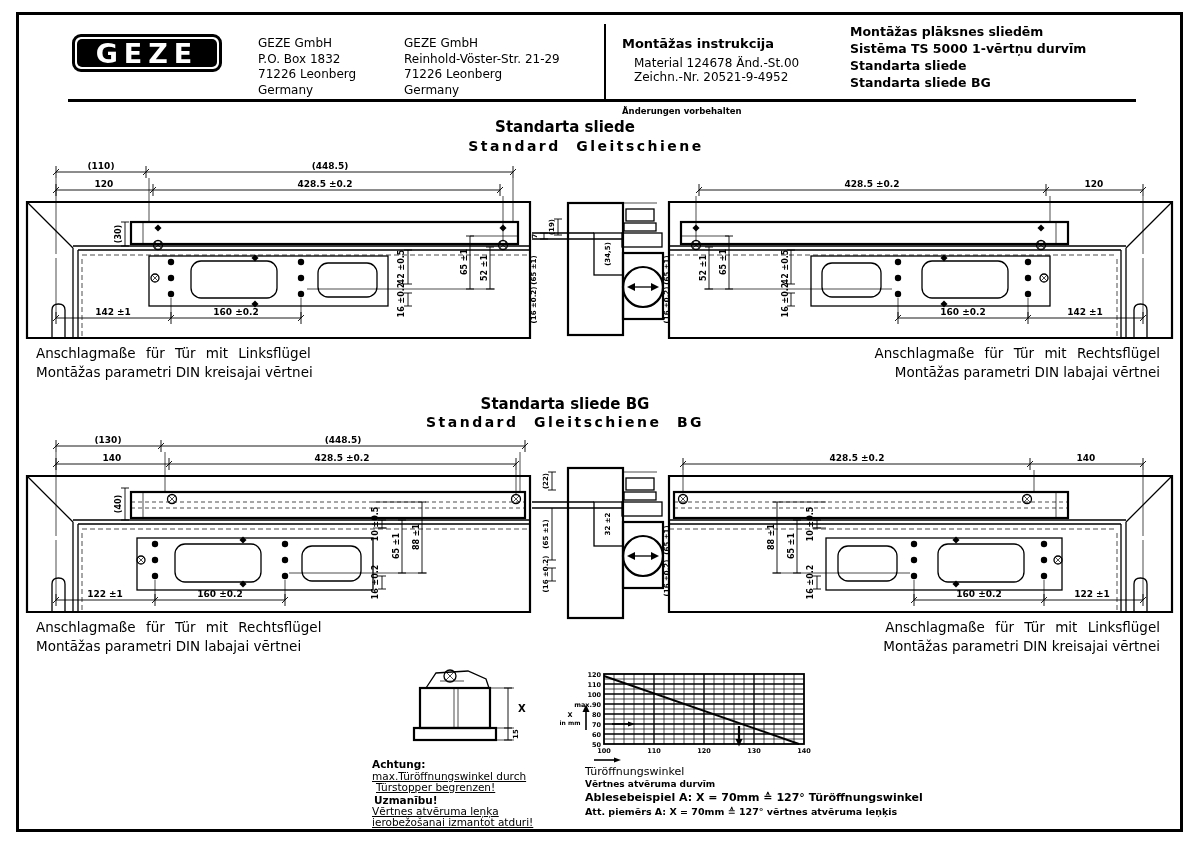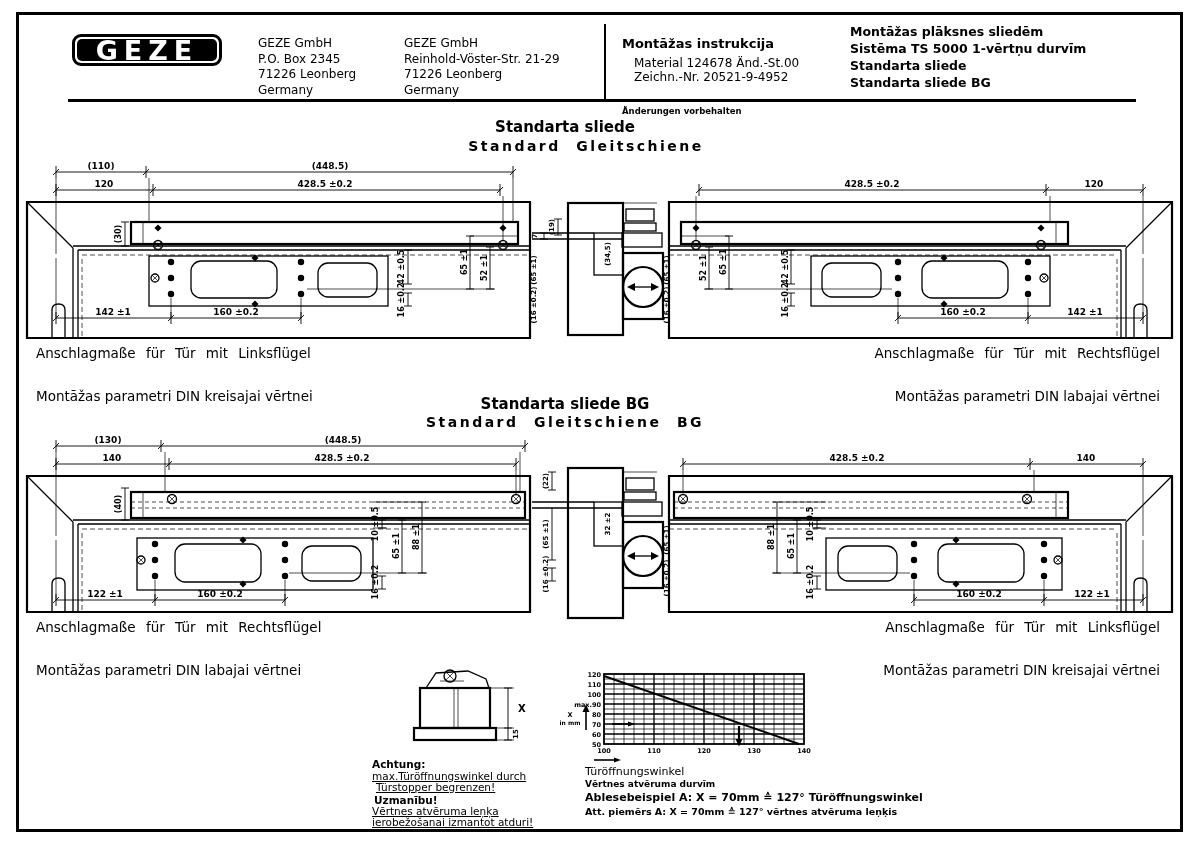--- a/index.html
+++ b/index.html
@@ -1,35 +1,35 @@
 <!DOCTYPE html>
 <html><head>
 <meta charset="utf-8">
 <style>
   html,body{margin:0;padding:0;background:#e8e8e8;}
   .sheet{position:relative;width:1196px;height:845px;background:#ffffff;
          font-family:"DejaVu Sans",sans-serif;color:#000;overflow:hidden;}
   .abs{position:absolute;}
   .border-frame{left:16px;top:12px;width:1161px;height:814px;border:3px solid #000;}
   
-  .logo-outer{left:72px;top:34px;width:150px;height:32px;border:3px solid #000;border-radius:9px;padding:2px;box-sizing:border-box;}
+  .logo-outer{left:72px;top:34px;width:150px;height:38px;border:3px solid #000;border-radius:9px;padding:2px;box-sizing:border-box;}
   .logo-inner{width:100%;height:100%;background:#000;border-radius:5px;color:#fff;display:flex;align-items:center;justify-content:center;
               font-weight:bold;font-size:27px;letter-spacing:6px;font-family:"DejaVu Sans",sans-serif;}
   .addr{font-size:12px;line-height:15.5px;white-space:nowrap;}
   .vline{width:2px;background:#000;}
   .doc-title{font-size:13px;font-weight:bold;white-space:nowrap;}
   .doc-line{font-size:12px;white-space:nowrap;margin-left:12px;}
   .doc-note{font-size:8.5px;font-weight:bold;white-space:nowrap;}
   .product{font-size:12.5px;font-weight:bold;line-height:17px;white-space:nowrap;}
   .hrule{height:3px;background:#000;}
   
   .sec-title{width:420px;text-align:center;font-weight:bold;font-size:15px;white-space:nowrap;}
   .sec-sub{width:420px;text-align:center;font-weight:bold;font-size:14px;letter-spacing:2.5px;word-spacing:8px;white-space:nowrap;}
   .cap-de{font-size:13.5px;word-spacing:6px;white-space:nowrap;}
-  .cap-lv{font-size:13.5px;white-space:nowrap;margin-top:24px;}
+  .cap-lv{font-size:13.5px;white-space:nowrap;}
   .cap-right{width:460px;text-align:right;}
   
   .warn-b{font-size:10.5px;font-weight:bold;white-space:nowrap;}
   .warn{font-size:10.5px;white-space:nowrap;text-decoration:underline;}
   .chart-xl-de{font-size:11px;white-space:nowrap;}
   .chart-xl-lv{font-size:9px;font-weight:bold;white-space:nowrap;}
   .chart-ex-de{font-size:11px;font-weight:bold;white-space:nowrap;}
   .chart-ex-lv{font-size:9.5px;font-weight:bold;white-space:nowrap;}
   
   svg path,svg rect,svg circle,svg line{stroke:#000;fill:none;}
@@ -44,21 +44,21 @@
 
 <div class="sheet">
   <div class="abs border-frame"></div>
 
   <div class="abs logo-outer">
     <div class="logo-inner">GEZE</div>
   </div>
 
   <div class="abs addr" style="left:258px;top:36px">
     <div>GEZE GmbH</div>
-    <div>P.O. Box 2345</div>
+    <div>P.O. Box 1832</div>
     <div>71226 Leonberg</div>
     <div>Germany</div>
   </div>
 
   <div class="abs addr" style="left:404px;top:36px">
     <div>GEZE GmbH</div>
     <div>Reinhold-Vöster-Str. 21-29</div>
     <div>71226 Leonberg</div>
     <div>Germany</div>
   </div>

